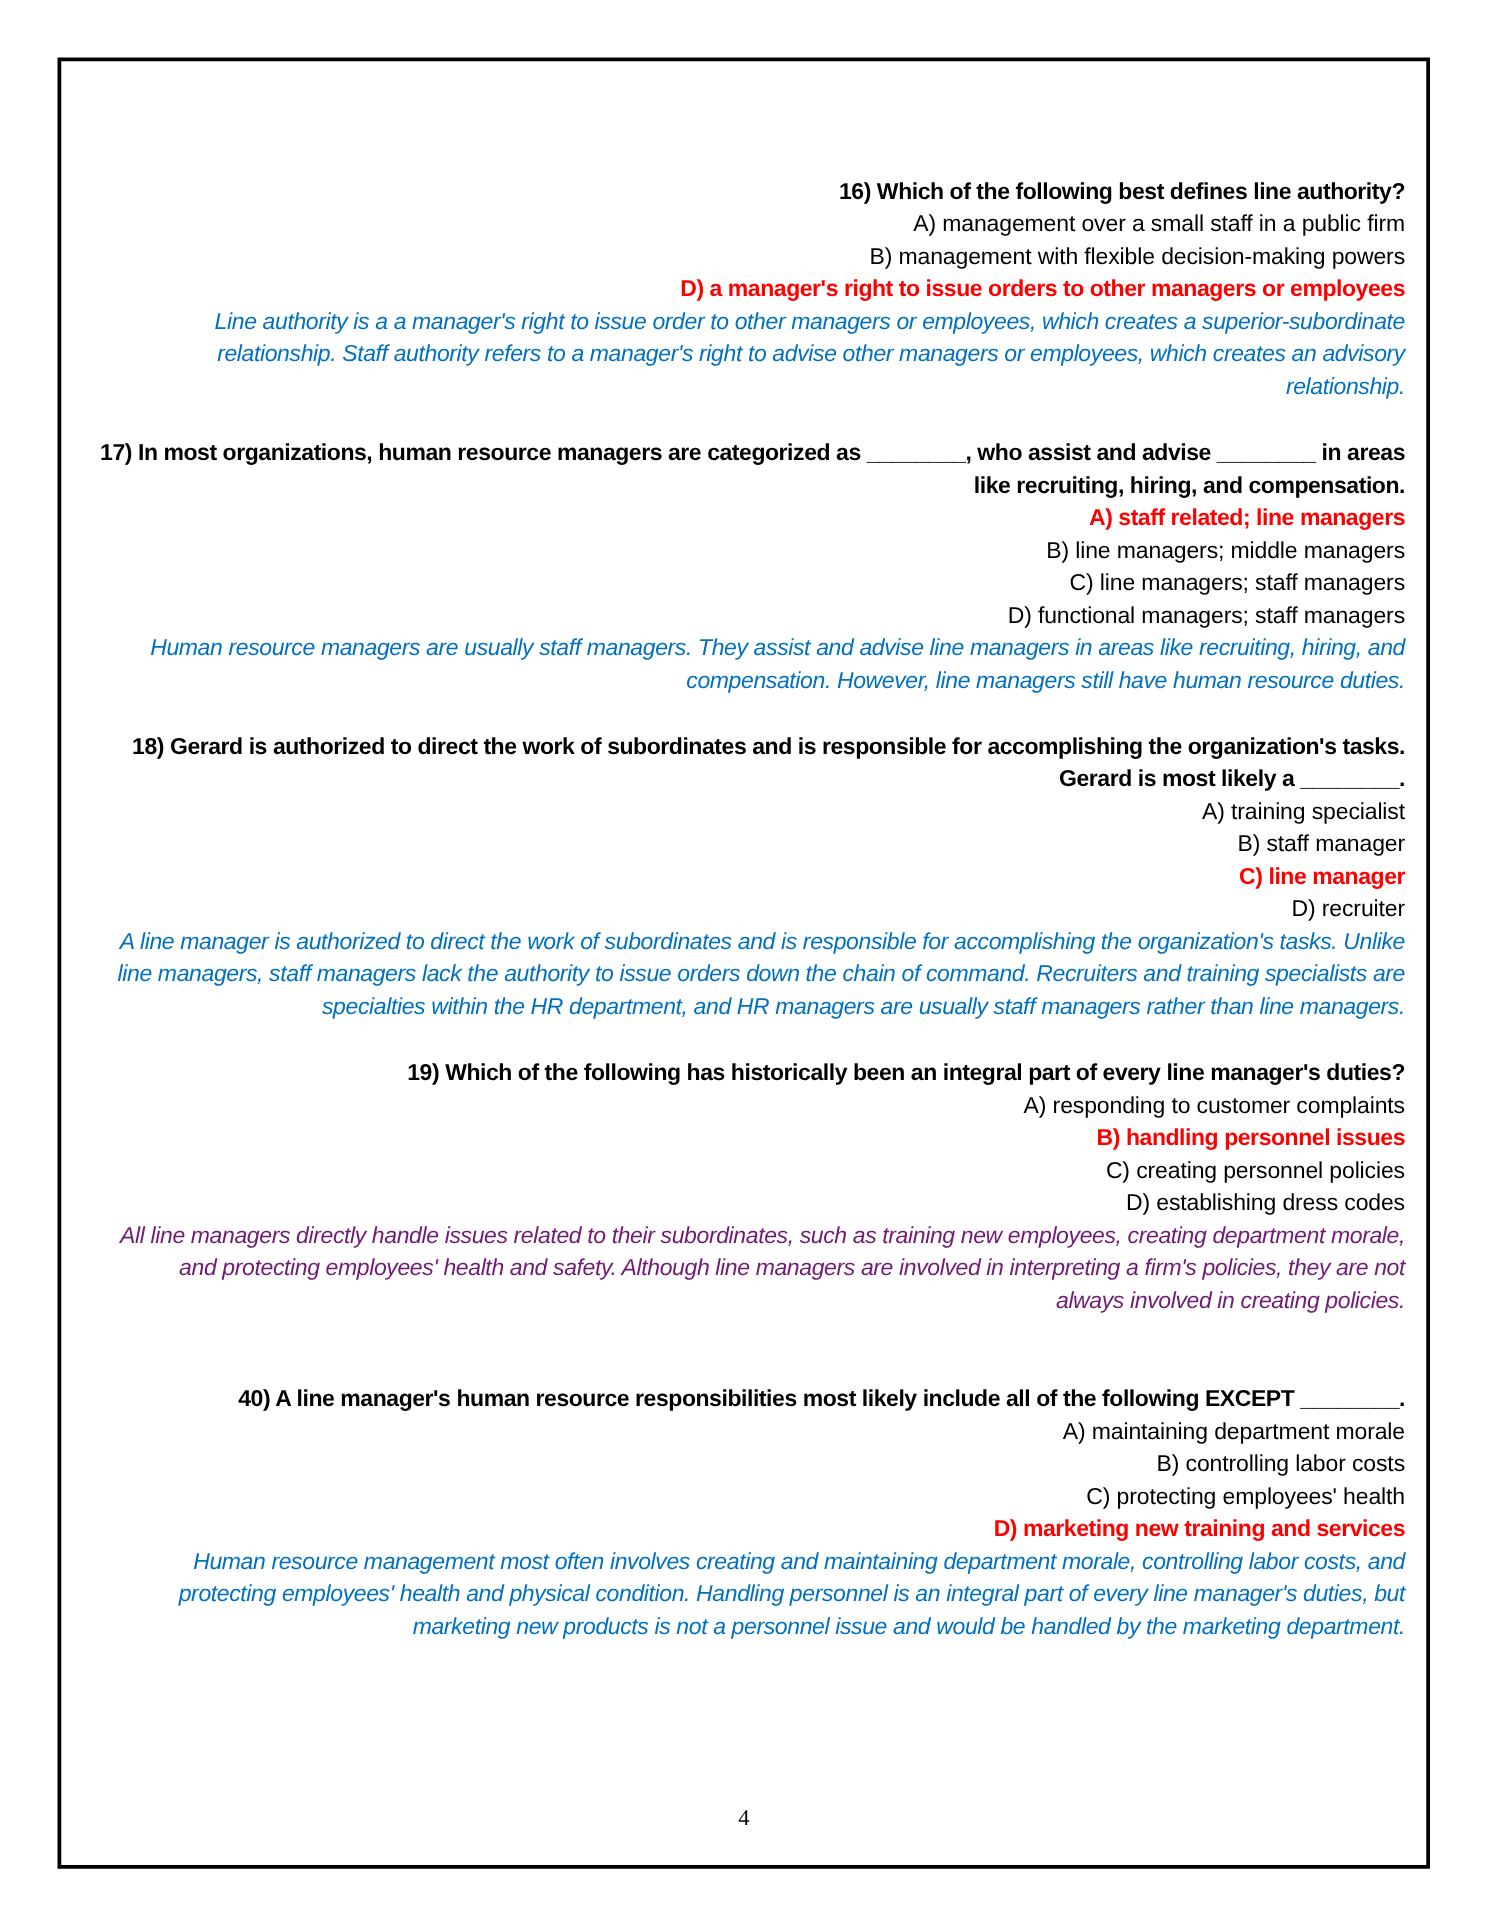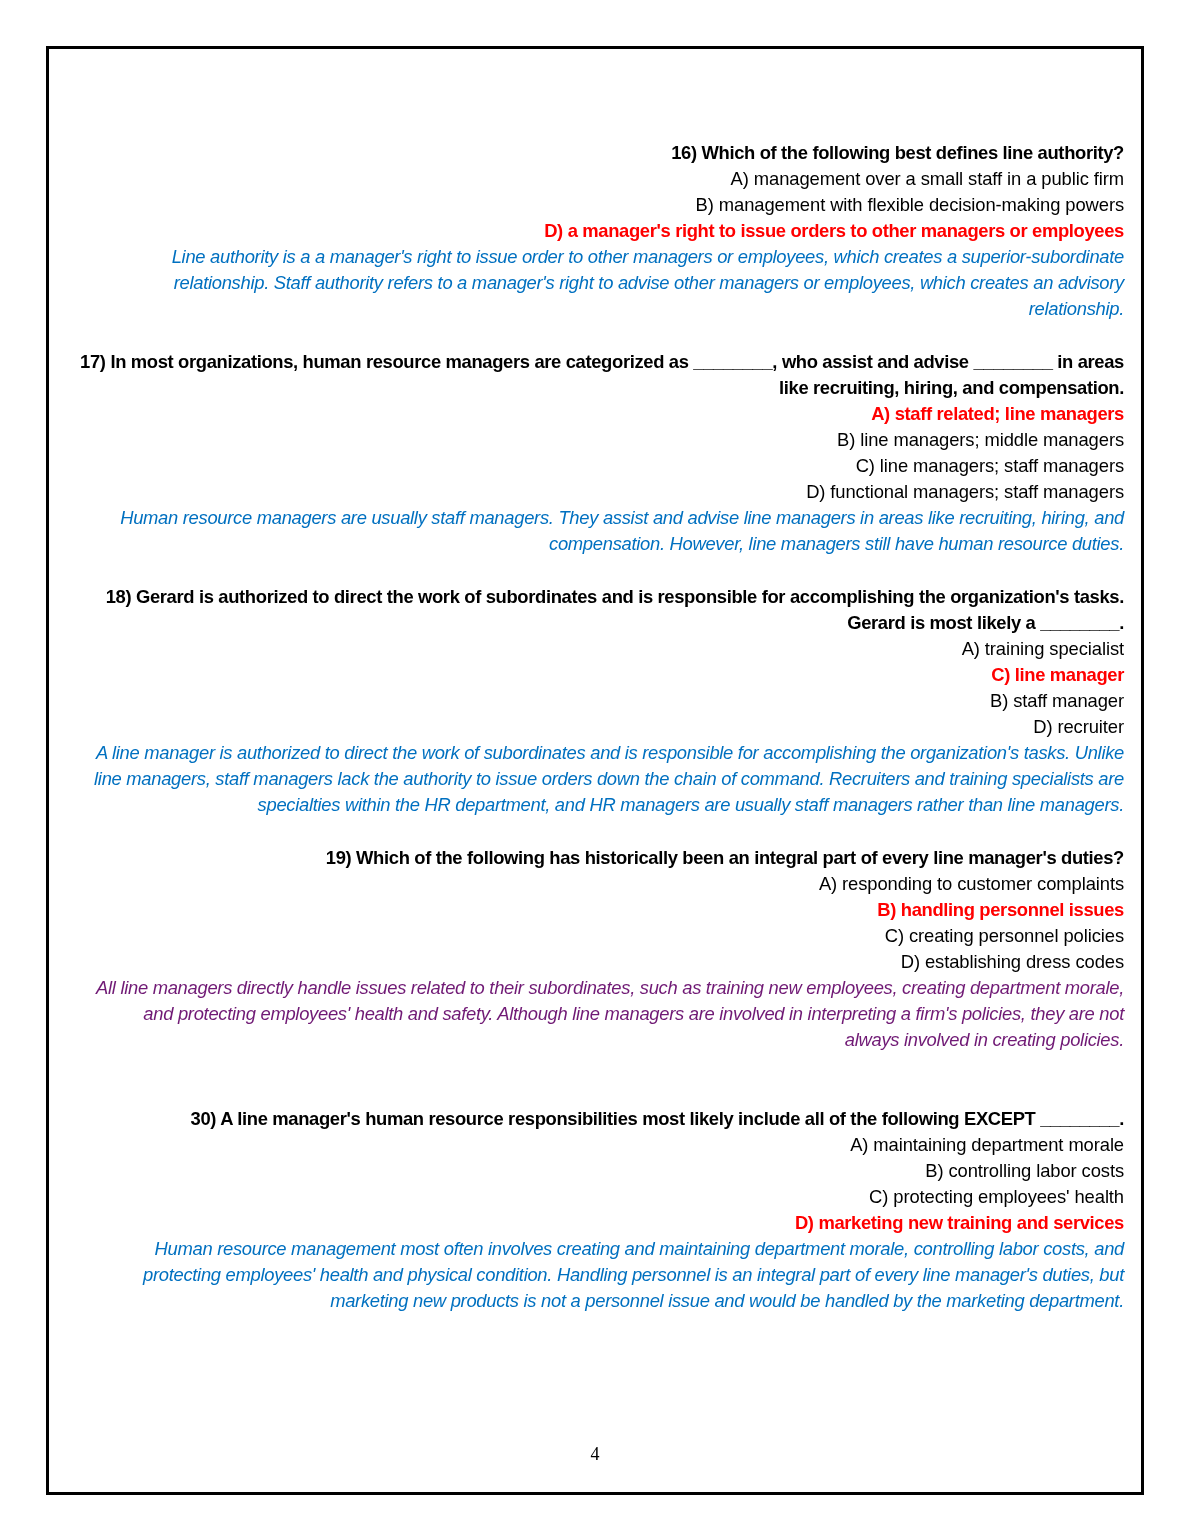--- a/index.html
+++ b/index.html
@@ -91,41 +91,41 @@
     <p class="line option">C) line managers; staff managers</p>
     <p class="line option">D) functional managers; staff managers</p>
     <p class="line explanation" style="color: rgb(0, 112, 192);">Human resource managers are usually staff managers. They assist and advise line managers in areas like recruiting, hiring, and compensation. However, line managers still have human resource duties.</p>
   </div>
 
   <div class="spacer-normal"></div>
 
   <div class="question-block">
     <p class="line question-text">18) Gerard is authorized to direct the work of subordinates and is responsible for accomplishing the organization's tasks. Gerard is most likely a ________.</p>
     <p class="line option">A) training specialist</p>
+    <p class="line option">B) staff manager</p>
     <p class="line option correct" style="color: rgb(255, 0, 0);">C) line manager</p>
-    <p class="line option">B) staff manager</p>
     <p class="line option">D) recruiter</p>
     <p class="line explanation" style="color: rgb(0, 112, 192);">A line manager is authorized to direct the work of subordinates and is responsible for accomplishing the organization's tasks. Unlike line managers, staff managers lack the authority to issue orders down the chain of command. Recruiters and training specialists are specialties within the HR department, and HR managers are usually staff managers rather than line managers.</p>
   </div>
 
   <div class="spacer-normal"></div>
 
   <div class="question-block">
     <p class="line question-text">19) Which of the following has historically been an integral part of every line manager's duties?</p>
     <p class="line option">A) responding to customer complaints</p>
     <p class="line option correct" style="color: rgb(255, 0, 0);">B) handling personnel issues</p>
     <p class="line option">C) creating personnel policies</p>
     <p class="line option">D) establishing dress codes</p>
     <p class="line explanation" style="color: #701a75;">All line managers directly handle issues related to their subordinates, such as training new employees, creating department morale, and protecting employees' health and safety. Although line managers are involved in interpreting a firm's policies, they are not always involved in creating policies.</p>
   </div>
 
   <div class="spacer-large"></div>
 
   <div class="question-block">
-    <p class="line question-text">30) A line manager's human resource responsibilities most likely include all of the following EXCEPT ________.</p>
+    <p class="line question-text">40) A line manager's human resource responsibilities most likely include all of the following EXCEPT ________.</p>
     <p class="line option">A) maintaining department morale</p>
     <p class="line option">B) controlling labor costs</p>
     <p class="line option">C) protecting employees' health</p>
     <p class="line option correct" style="color: rgb(255, 0, 0);">D) marketing new training and services</p>
     <p class="line explanation" style="color: rgb(0, 112, 192);">Human resource management most often involves creating and maintaining department morale, controlling labor costs, and protecting employees' health and physical condition. Handling personnel is an integral part of every line manager's duties, but marketing new products is not a personnel issue and would be handled by the marketing department.</p>
   </div>
 
 </div>
 
 <div class="page-number">4</div>

